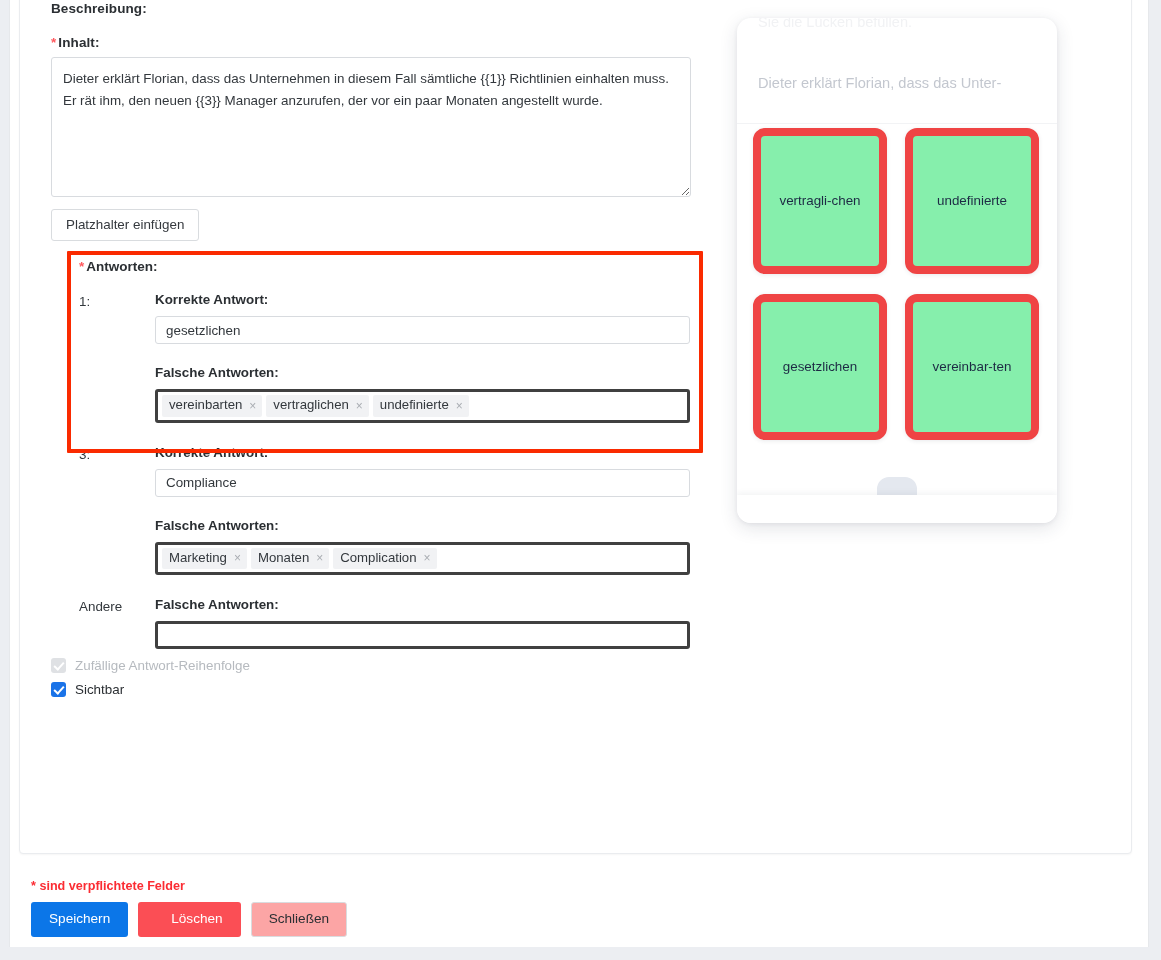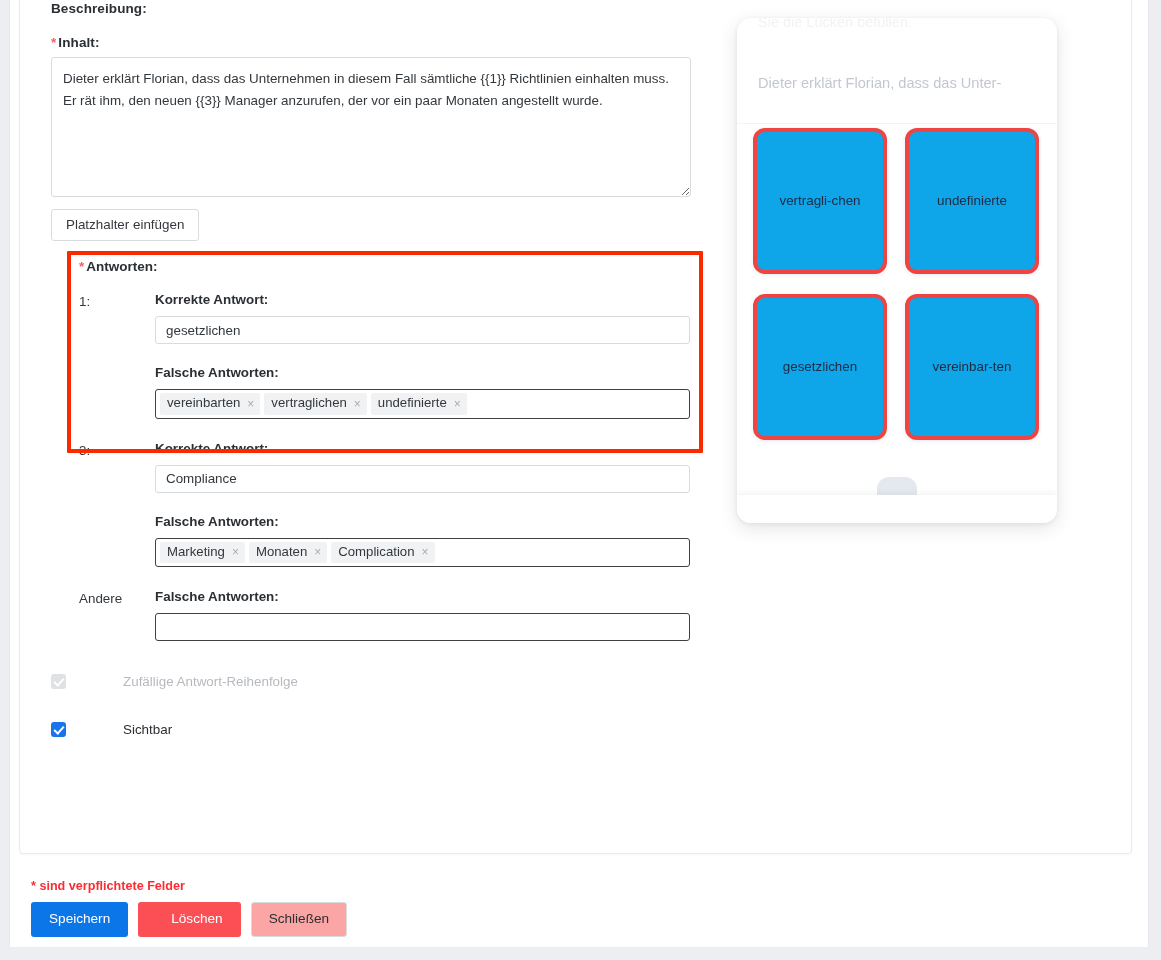--- a/index.html
+++ b/index.html
@@ -114,21 +114,21 @@
     padding: 2px 10px;
     border: 1px solid #d8dbdf;
     border-radius: 3px;
     background: #fff;
     outline: none;
   }
 
   .chip-field {
     width: 535px;
     min-height: 28px;
-    border: 1px solid #404040;
+    border: 3px solid #404040;
     border-radius: 3px;
     background: #fff;
     padding: 3px 4px;
     display: flex;
     flex-wrap: wrap;
     gap: 4px;
     align-items: center;
   }
   .chip {
     display: inline-flex;
@@ -144,21 +144,21 @@
     margin-left: 7px;
     color: #a9adb2;
     font-size: 12px;
     cursor: pointer;
     line-height: 1;
   }
 
   .ans-group-gap { height: 18px; }
 
   
-  .check-row { display: flex; align-items: center; margin-top: 33px; gap: 48px; }
+  .check-row { display: flex; align-items: center; margin-top: 9px; }
   .cb {
     width: 15px; height: 15px;
     border-radius: 3px;
     flex: 0 0 15px;
     position: relative;
     margin-right: 9px;
   }
   .cb.disabled { background: #dfe1e4; }
   .cb.on { background: #1a73e8; }
   .cb::after {
@@ -225,22 +225,22 @@
   }
   .pv-grid {
     position: absolute; left: 16px; top: 110px;
     width: 288px;
     display: grid;
     grid-template-columns: 134px 134px;
     gap: 20px 18px;
   }
   .pv-tile {
     height: 146px;
-    background: #0ea5e9;
-    border: 4px solid #ef4444;
+    background: #86efac;
+    border: 8px solid #ef4444;
     border-radius: 12px;
     display: flex;
     align-items: center;
     justify-content: center;
     text-align: left;
     font-size: 13.4px;
     color: #1d2b44;
     line-height: 1.45;
     padding: 0 8px;
     box-shadow: 0 1px 4px rgba(40,48,66,0.10);

